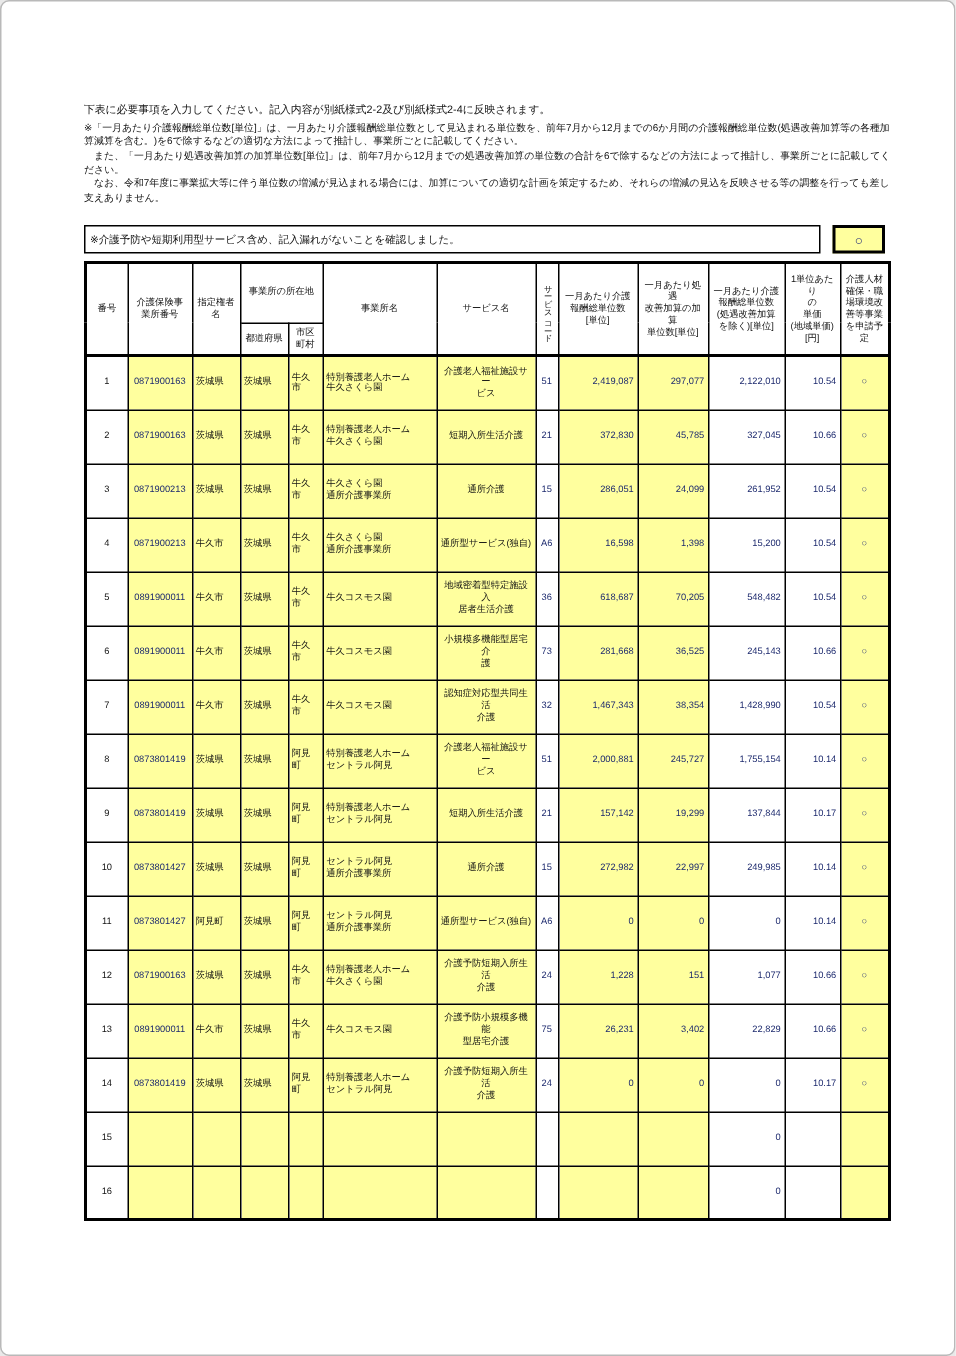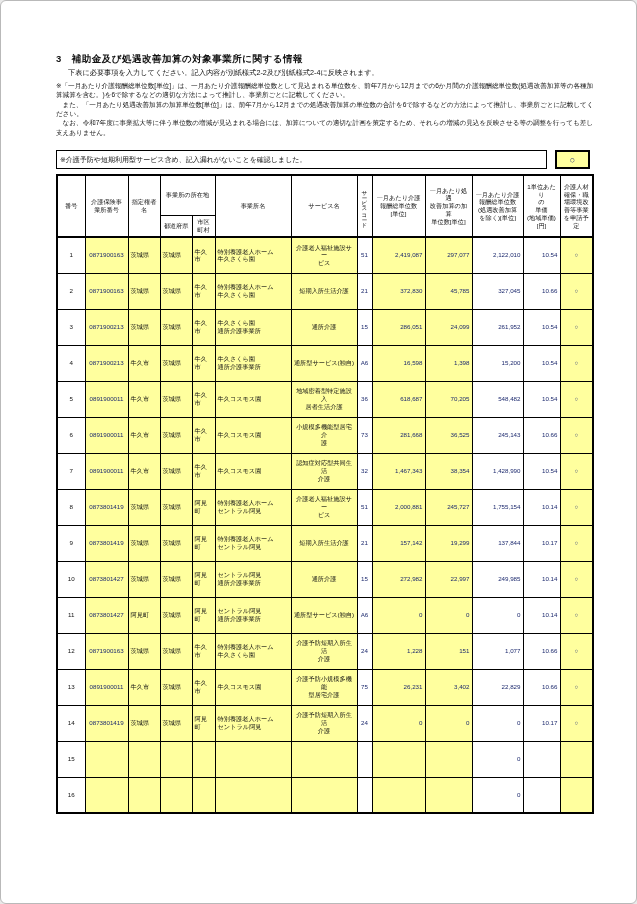--- a/index.html
+++ b/index.html
@@ -14,21 +14,20 @@
     color:#111;
     overflow:hidden;
   }
   .title {
     position:absolute; left:55px; top:52px;
     font-size:9.5px; font-weight:bold; letter-spacing:.5px;
   }
   .intro {
     position:absolute; left:55px; top:67px;
     font-size:7.2px;
-    margin-left:12px;
   }
   .notes {
     position:absolute; left:55px; top:80px; width:538px;
     font-size:6.6px; line-height:1.42;
   }
   .notes p { white-space:pre-wrap; }
   .confirm-row {
     position:absolute; left:55px; top:149px; width:534px; height:19px;
     display:flex; align-items:stretch;
   }
@@ -83,21 +82,20 @@
   td.mark { text-align:center; color:#26317a; font-size:9px; }
   th.vtext div {
     writing-mode:vertical-rl; text-orientation:upright;
     margin:0 auto; font-size:5.5px; letter-spacing:1px;
   }
 </style>
 </head>
 <body>
 
 <div class="page">
-  <div class="title">3　補助金及び処遇改善加算の対象事業所に関する情報</div>
   <div class="intro">下表に必要事項を入力してください。記入内容が別紙様式2-2及び別紙様式2-4に反映されます。</div>
   <div class="notes">
     <p>※「一月あたり介護報酬総単位数[単位]」は、一月あたり介護報酬総単位数として見込まれる単位数を、前年7月から12月までの6か月間の介護報酬総単位数(処遇改善加算等の各種加算減算を含む。)を6で除するなどの適切な方法によって推計し、事業所ごとに記載してください。</p>
     <p>　また、「一月あたり処遇改善加算の加算単位数[単位]」は、前年7月から12月までの処遇改善加算の単位数の合計を6で除するなどの方法によって推計し、事業所ごとに記載してください。</p>
     <p>　なお、令和7年度に事業拡大等に伴う単位数の増減が見込まれる場合には、加算についての適切な計画を策定するため、それらの増減の見込を反映させる等の調整を行っても差し支えありません。</p>
   </div>
 
   <div class="confirm-row">
     <div class="confirm-box">※介護予防や短期利用型サービス含め、記入漏れがないことを確認しました。</div>
     <div class="confirm-gap"></div>

